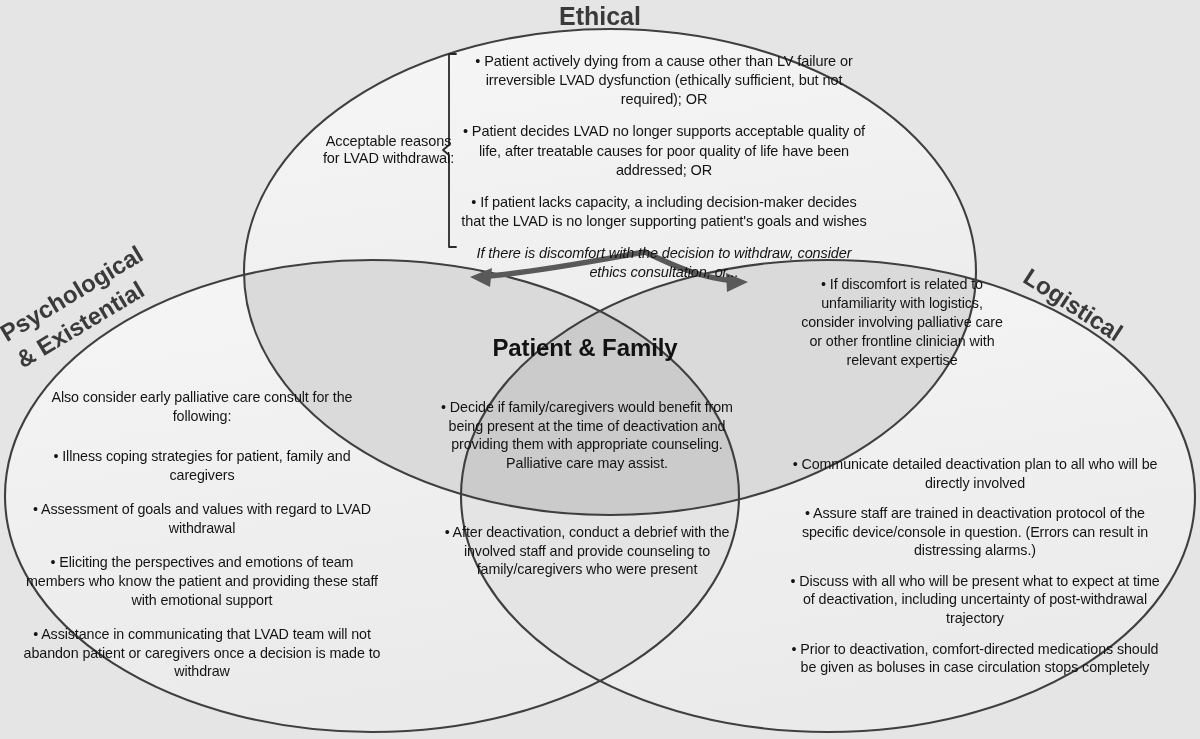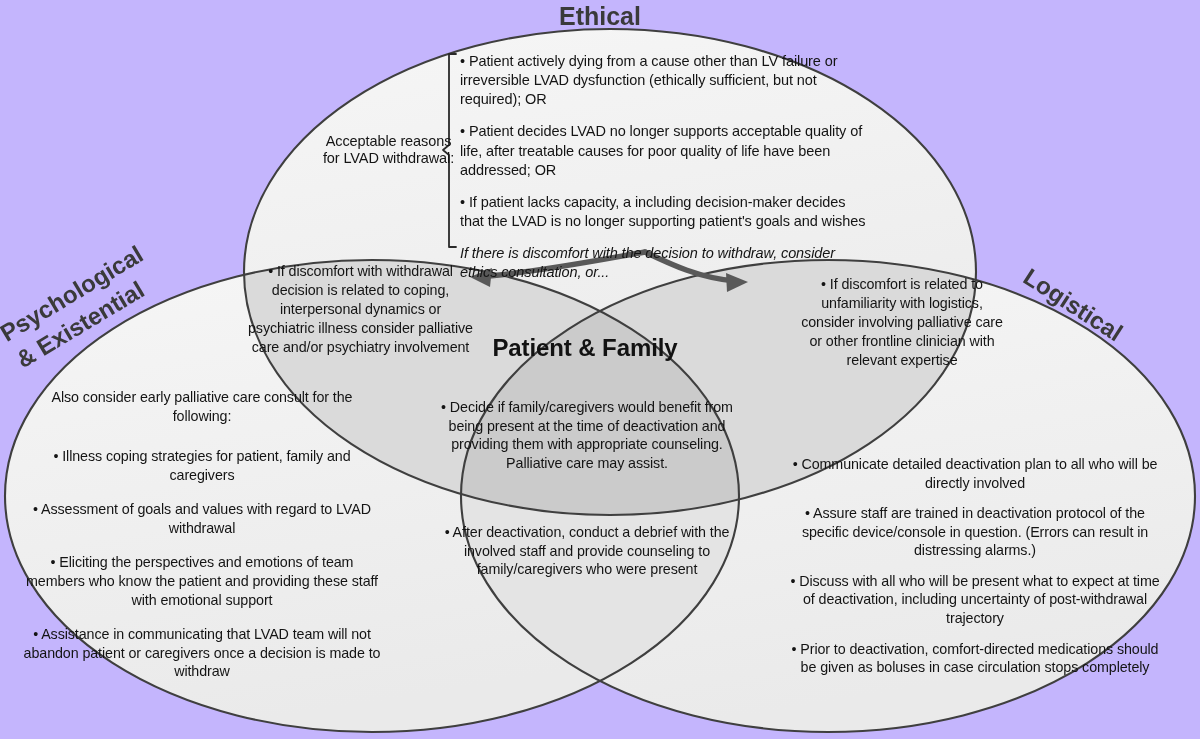--- a/index.html
+++ b/index.html
@@ -10,21 +10,21 @@
   }
   body {
     font-family: "Liberation Sans", sans-serif;
     color: #1b1b1b;
   }
   #stage {
     position: relative;
     width: 1200px;
     height: 739px;
     overflow: hidden;
-    background: #c4b5fd;
+    background: #e5e5e5;
   }
   #venn-svg {
     position: absolute;
     left: 0;
     top: 0;
     width: 1200px;
     height: 739px;
   }
   .txt {
     position: absolute;
@@ -75,20 +75,21 @@
   #ethical-list {
     left: 460px;
     top: 52px;
     width: 420px;
     text-align: left;
     font-size: 14.5px;
   }
   #ethical-list p {
     margin: 0 12px 13px 0;
     line-height: 1.32;
+    text-align: center;
   }
   #ethical-list p:last-child { margin-bottom: 0; font-style: italic; }
 
   
   #overlap-left-text {
     left: 248px;
     top: 262px;
     width: 225px;
     font-size: 14.3px;
     line-height: 1.33;
@@ -230,21 +231,20 @@
 
   <div class="txt" id="ethical-label">Acceptable reasons for LVAD withdrawal:</div>
 
   <div class="txt" id="ethical-list">
     <p>• Patient actively dying from a cause other than LV failure or irreversible LVAD dysfunction (ethically sufficient, but not required); OR</p>
     <p>• Patient decides LVAD no longer supports acceptable quality of life, after treatable causes for poor quality of life have been addressed; OR</p>
     <p>• If patient lacks capacity, a including decision-maker decides that the LVAD is no longer supporting patient's goals and wishes</p>
     <p>If there is discomfort with the decision to withdraw, consider ethics consultation, or...</p>
   </div>
 
-  <div class="txt" id="overlap-left-text">•    If discomfort with withdrawal decision is related to coping, interpersonal dynamics or psychiatric illness consider palliative care and/or psychiatry involvement</div>
 
   <div class="txt" id="overlap-right-text">•    If discomfort is related to unfamiliarity with logistics, consider involving palliative care or other frontline clinician with relevant expertise</div>
 
   <div class="txt" id="psych-body">
     <p class="intro">Also consider early palliative care consult for the following:</p>
     <p class="item">• Illness coping strategies for patient, family and caregivers</p>
     <p class="item">• Assessment of goals and values with regard to LVAD withdrawal</p>
     <p class="item">• Eliciting the perspectives and emotions of team members who know the patient and providing these staff with emotional support</p>
     <p class="item">• Assistance in communicating that LVAD team will not abandon patient or caregivers once a decision is made to withdraw</p>
   </div>

